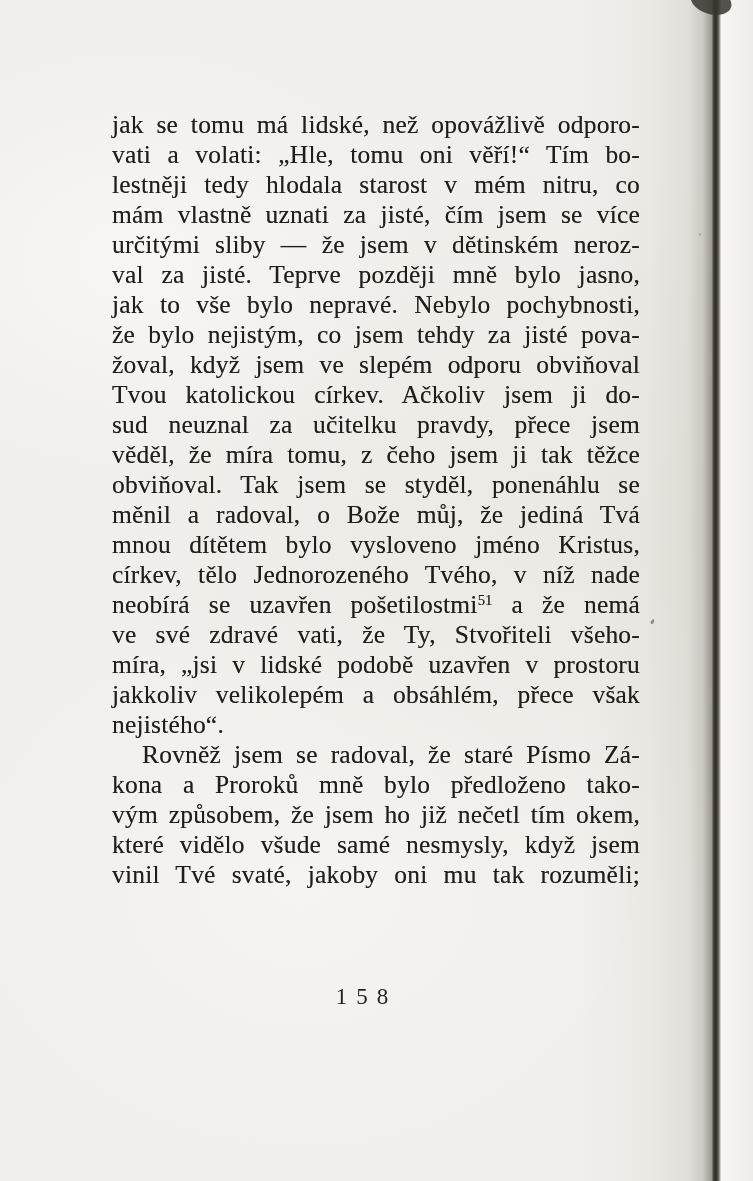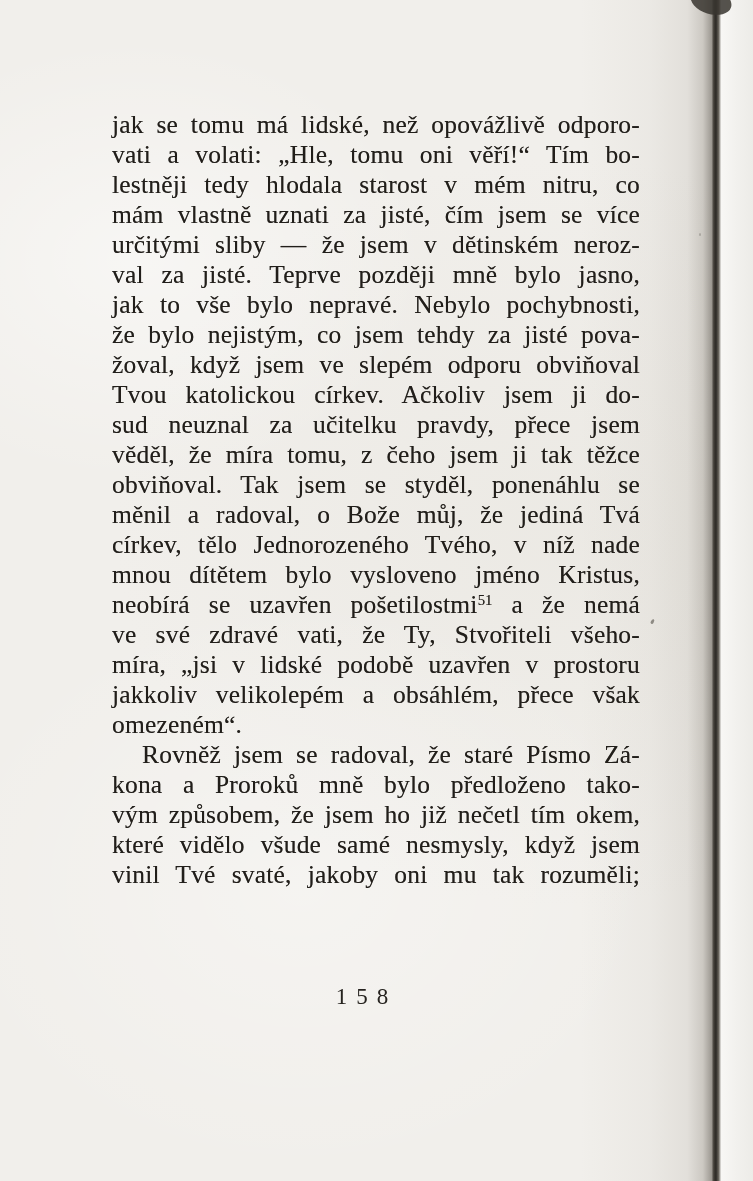--- a/index.html
+++ b/index.html
@@ -122,27 +122,27 @@
   <div class="line justified">určitými sliby — že jsem v dětinském neroz-</div>
   <div class="line justified">val za jisté. Teprve později mně bylo jasno,</div>
   <div class="line justified">jak to vše bylo nepravé. Nebylo pochybnosti,</div>
   <div class="line justified">že bylo nejistým, co jsem tehdy za jisté pova-</div>
   <div class="line justified">žoval, když jsem ve slepém odporu obviňoval</div>
   <div class="line justified">Tvou katolickou církev. Ačkoliv jsem ji do-</div>
   <div class="line justified">sud neuznal za učitelku pravdy, přece jsem</div>
   <div class="line justified">věděl, že míra tomu, z čeho jsem ji tak těžce</div>
   <div class="line justified">obviňoval. Tak jsem se styděl, ponenáhlu se</div>
   <div class="line justified">měnil a radoval, o Bože můj, že jediná Tvá</div>
+  <div class="line justified">mnou dítětem bylo vysloveno jméno Kristus,</div>
   <div class="line justified">církev, tělo Jednorozeného Tvého, v níž nade</div>
-  <div class="line justified">mnou dítětem bylo vysloveno jméno Kristus,</div>
   <div class="line justified"><span>neobírá se uzavřen pošetilostmi</span><sup>51</sup><span> a že nemá</span></div>
   <div class="line justified">ve své zdravé vati, že Ty, Stvořiteli všeho-</div>
   <div class="line justified">míra, „jsi v lidské podobě uzavřen v prostoru</div>
   <div class="line justified">jakkoliv velikolepém a obsáhlém, přece však</div>
-  <div class="line justified para-end">omezeném“.</div>
+  <div class="line justified para-end">nejistého“.</div>
   <div class="line justified indent">Rovněž jsem se radoval, že staré Písmo Zá-</div>
   <div class="line justified">kona a Proroků mně bylo předloženo tako-</div>
   <div class="line justified">vým způsobem, že jsem ho již nečetl tím okem,</div>
   <div class="line justified">které vidělo všude samé nesmysly, když jsem</div>
   <div class="line justified">vinil Tvé svaté, jakoby oni mu tak rozuměli;</div>
 </div>
 
 <div class="page-number">158</div>
 
 </body></html>

